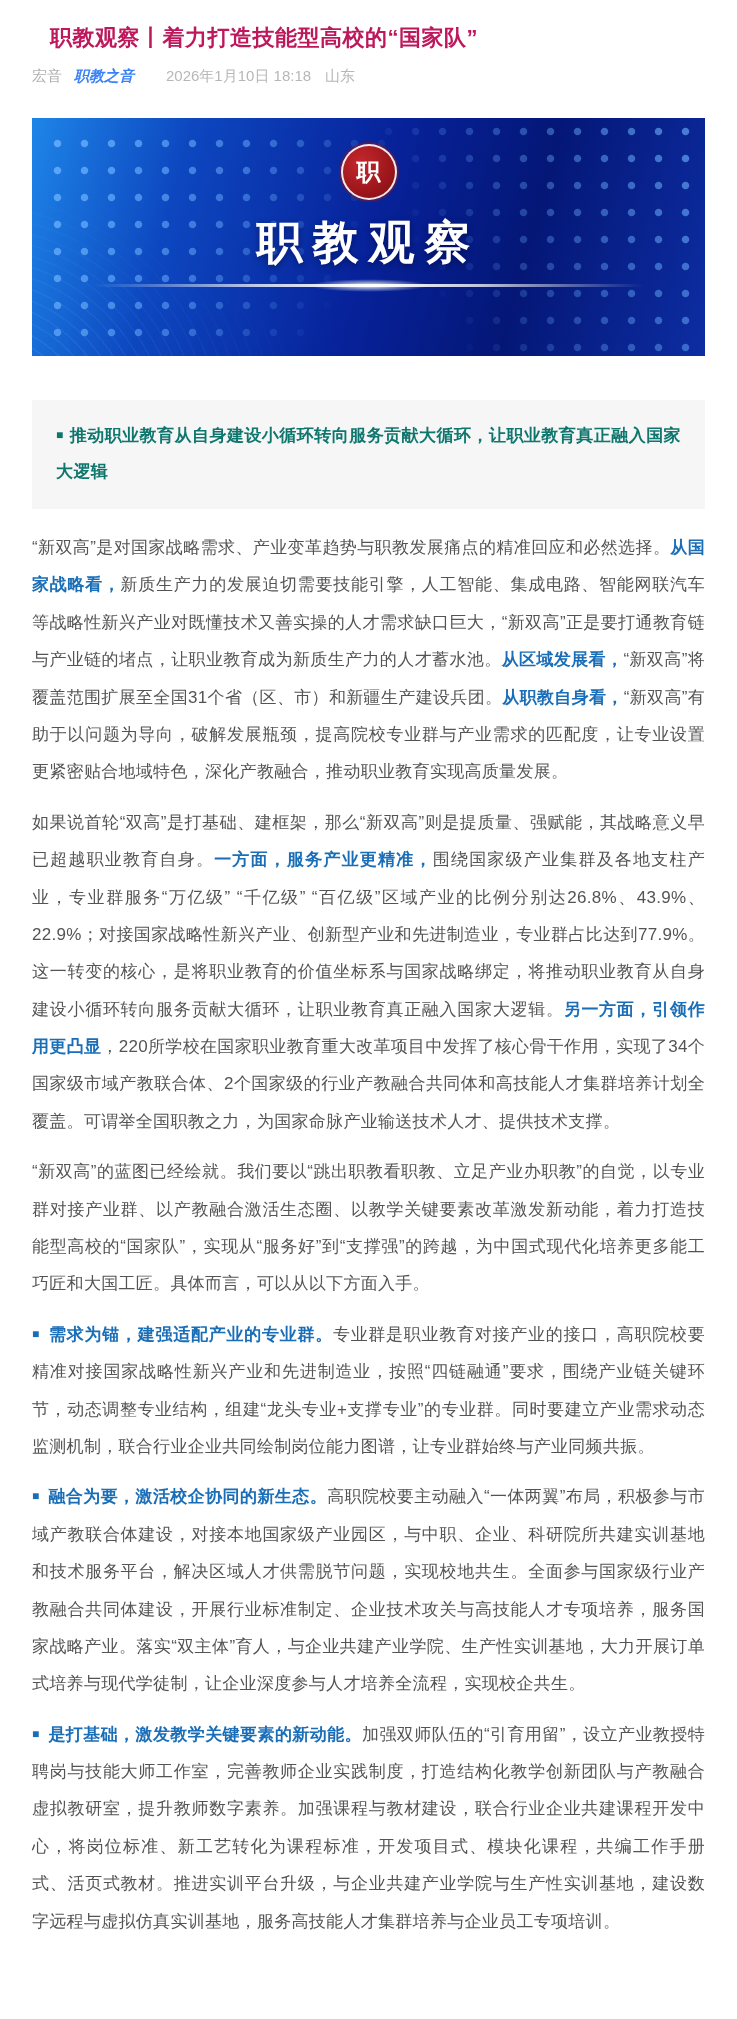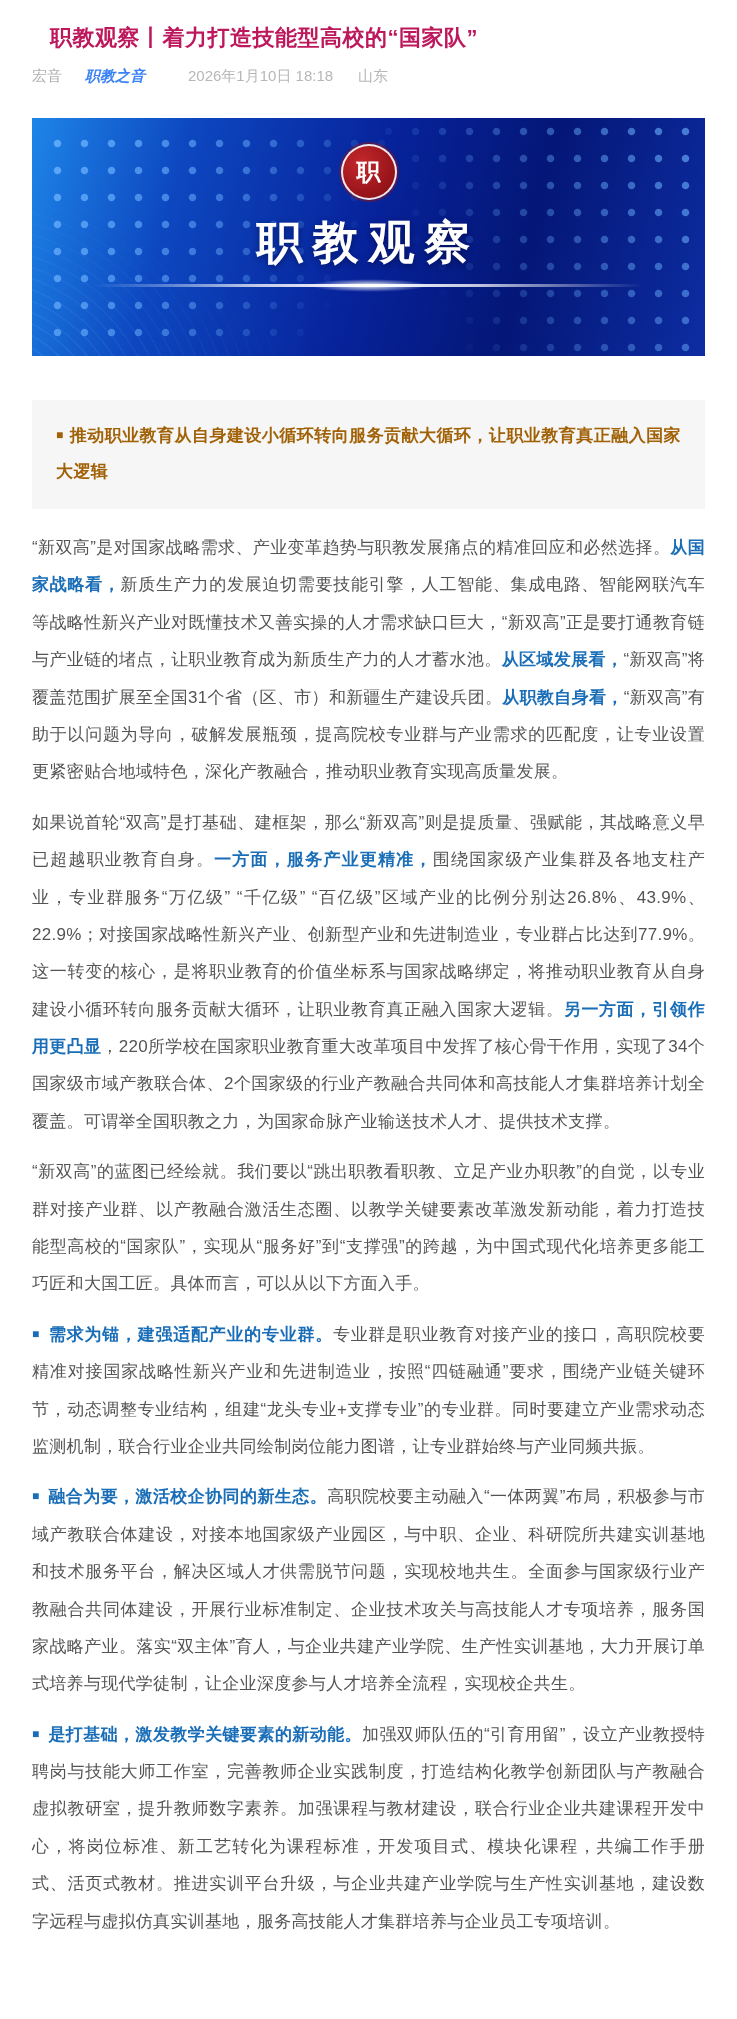--- a/index.html
+++ b/index.html
@@ -8,21 +8,21 @@
     width:737px; height:2019px; overflow:hidden;
     font-family:"Liberation Sans","DejaVu Sans",sans-serif;
   }
   .page { padding:22px 32px 0 32px; }
 
   .article-title {
     font-size:22px; font-weight:700; color:#be185d;
     line-height:1.45; letter-spacing:.5px;margin-left:18px;
   }
 
-  .byline { margin-top:13px; font-size:15px; color:#b1b1b1; display:flex; align-items:center;gap:11px; }
+  .byline { margin-top:13px; font-size:15px; color:#b1b1b1; display:flex; align-items:center; }
   .byline .author { color:#b1b1b1; margin-right:12px; }
   .byline .account { color:#3b82f6; font-weight:600; margin-right:14px; cursor:pointer;font-style:italic; }
   .byline .datetime { color:#b7b7b7; margin-right:14px;margin-left:18px; }
   .byline .location { color:#b7b7b7; }
 
   
   .banner {
     margin-top:32px; height:238px; position:relative; overflow:hidden;
     background:linear-gradient(105deg,#1e85e8 0%,#0d47c0 22%,#07229a 50%,#041777 72%,#0d2da2 100%);
   }
@@ -71,21 +71,21 @@
     background:repeating-radial-gradient(circle at 0% 100%,transparent 0 9px,rgba(130,190,255,.22) 9px 10.5px);
     -webkit-mask-image:linear-gradient(35deg,rgba(0,0,0,.9),transparent 75%);
     mask-image:linear-gradient(35deg,rgba(0,0,0,.9),transparent 75%);
   }
 
   
   .quote-box {
     margin-top:44px; background:#f6f6f6; padding:18px 24px;
   }
   .quote-text {
-    color:#a16207; font-weight:700; font-size:17px; line-height:2.15;
+    color:#0f766e; font-weight:700; font-size:17px; line-height:2.15;
     text-align:justify; letter-spacing:.4px;
   }
   .quote-text .bullet { font-size:12px; margin-right:6px; position:relative; top:-2px; }
 
   
   .article-body { margin-top:20px; }
   .para {
     font-size:17px; color:#545454; line-height:2.2; text-align:justify;
     letter-spacing:.3px; margin-bottom:13px;
   }

